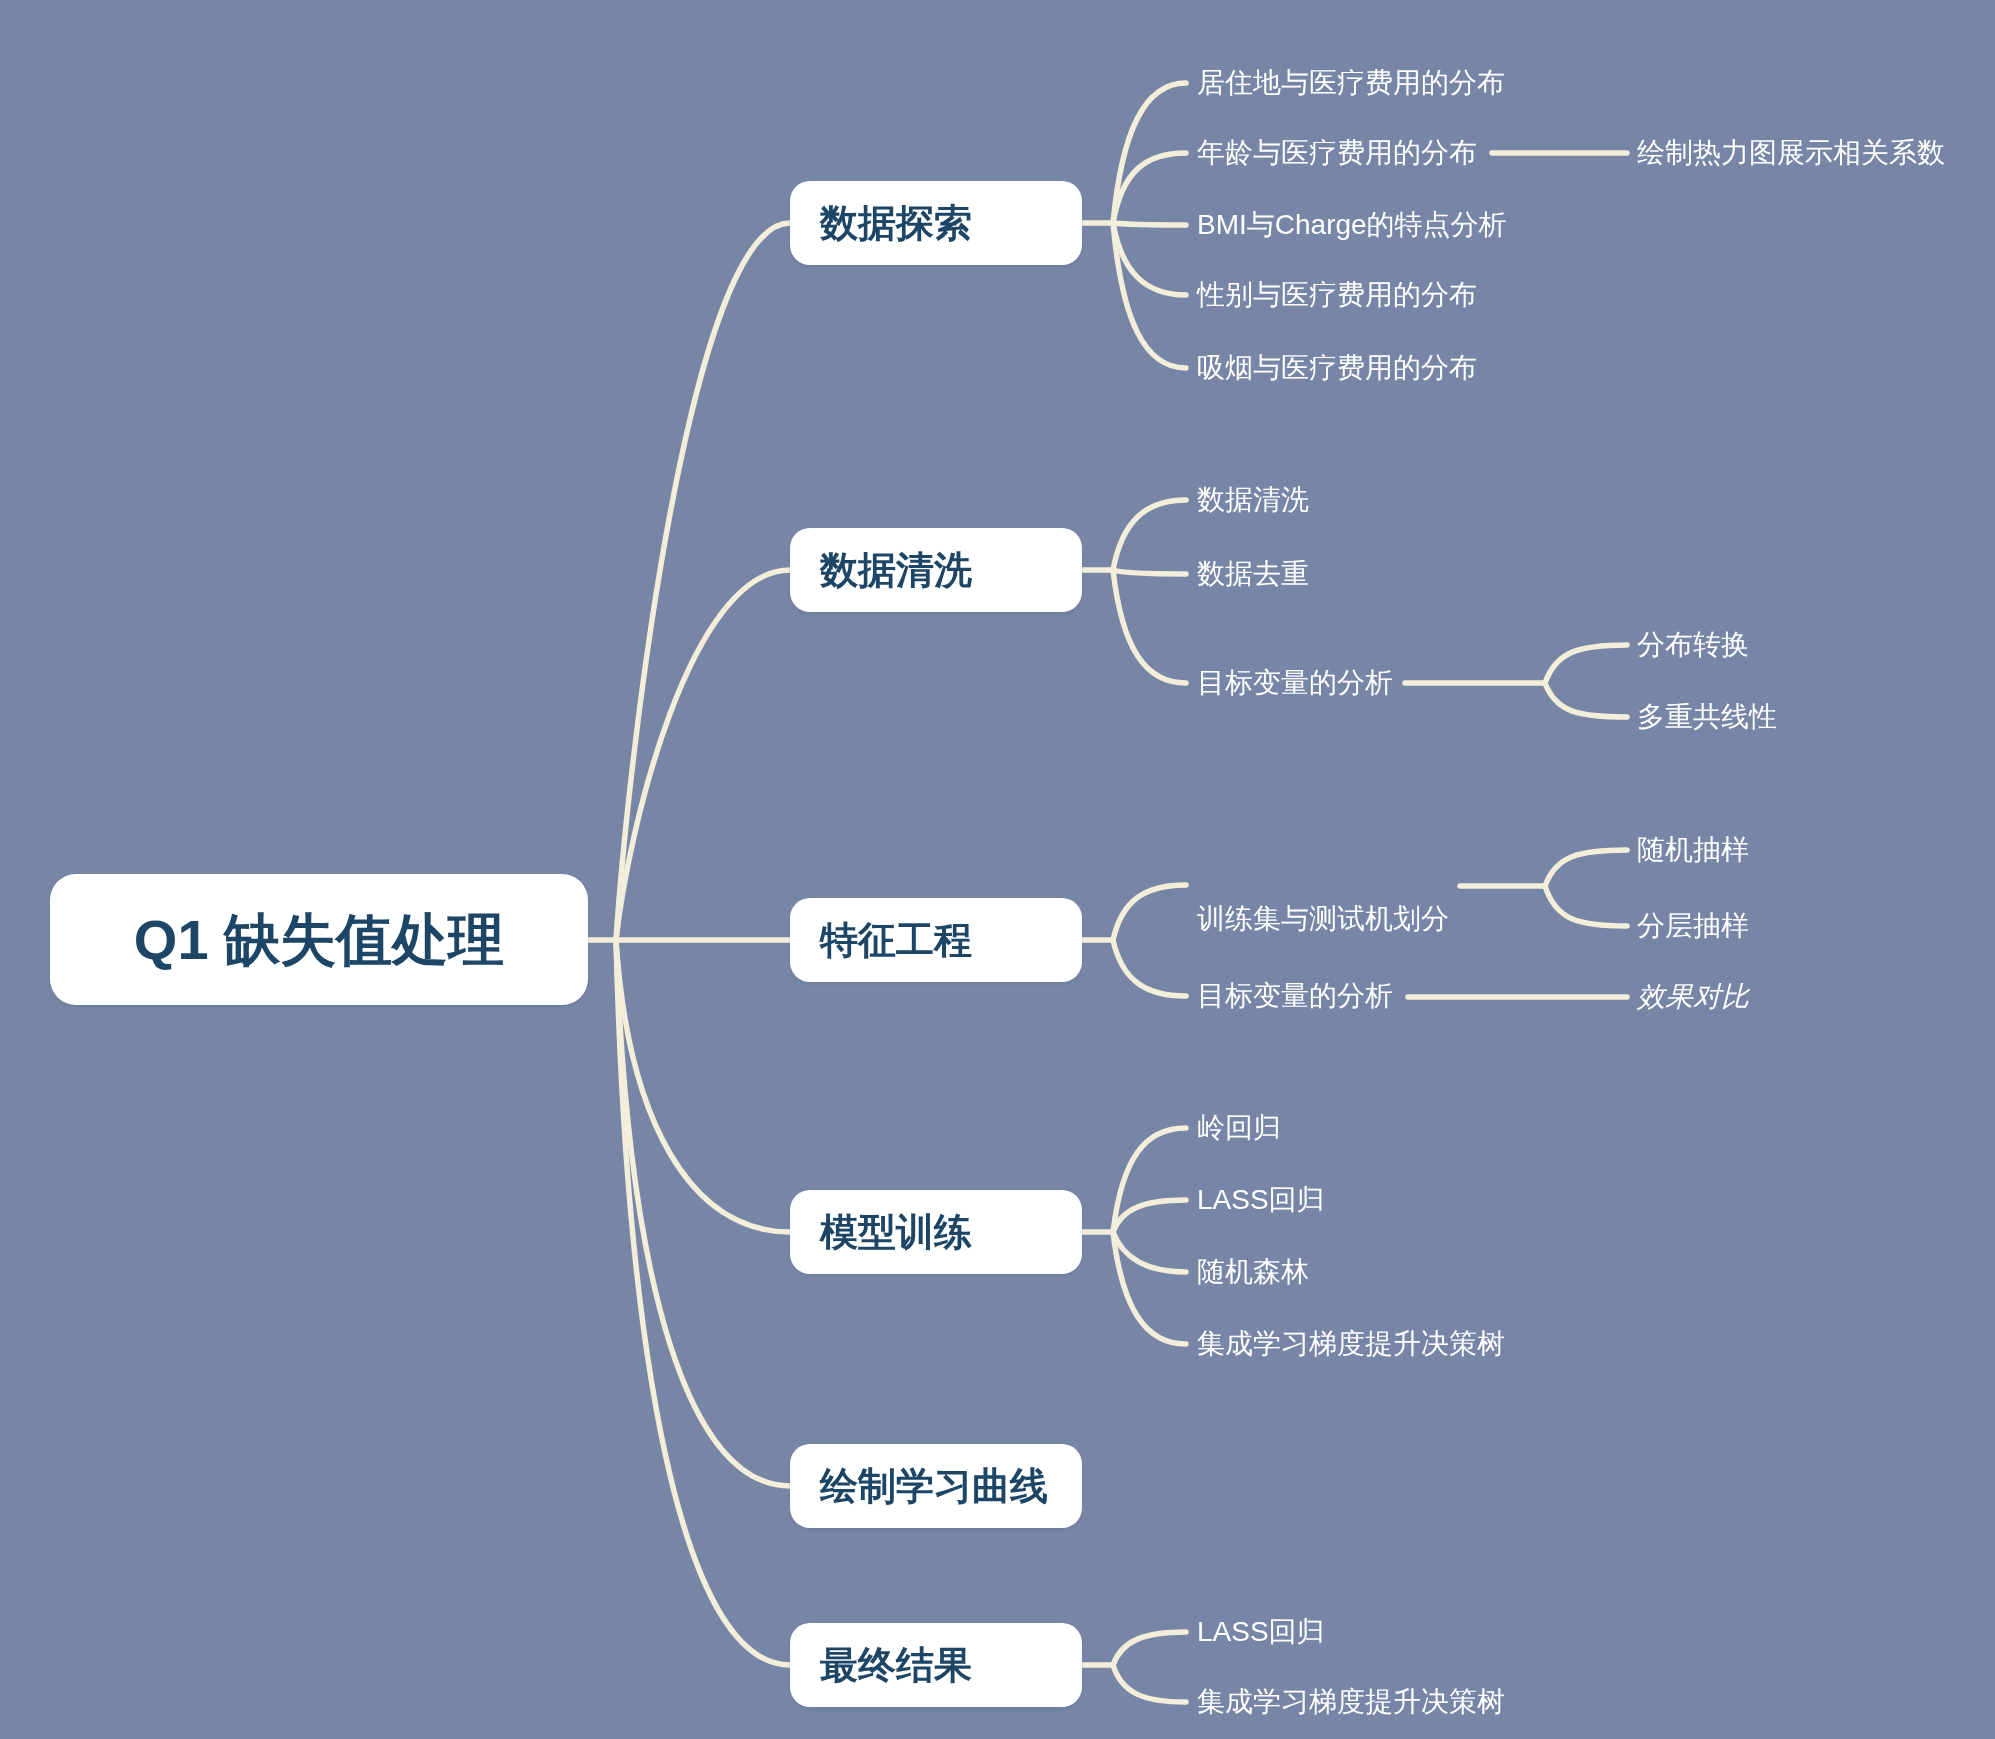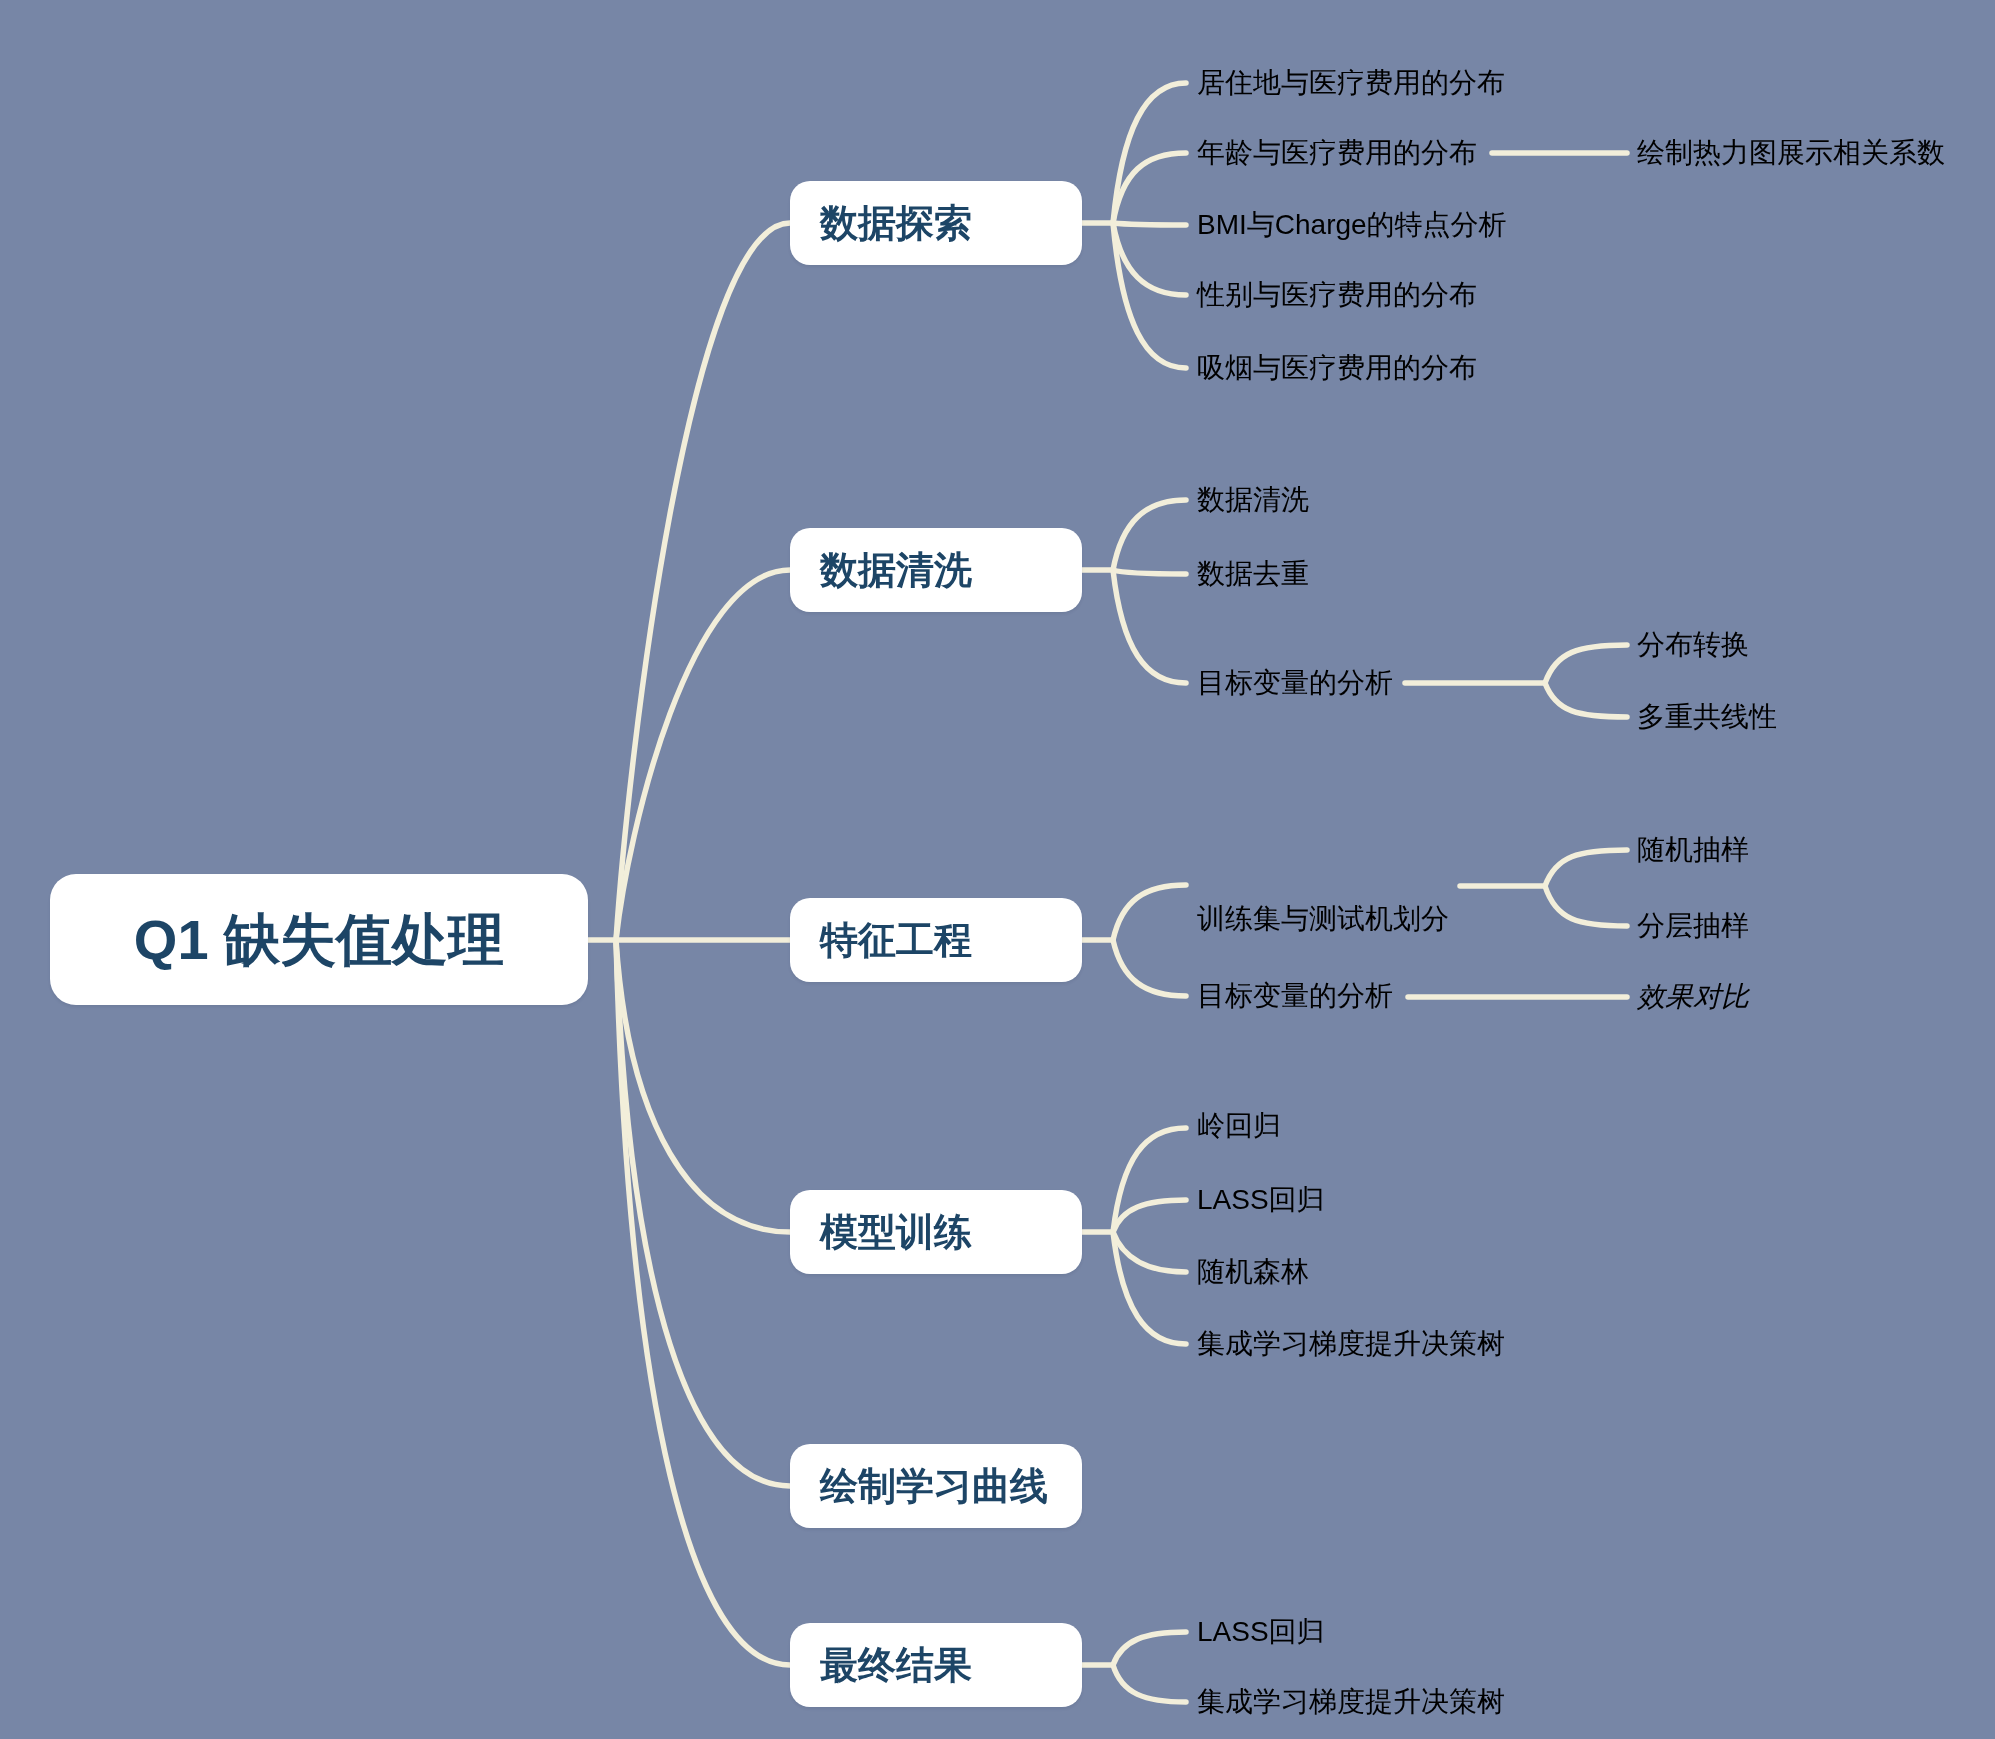--- a/index.html
+++ b/index.html
@@ -27,21 +27,21 @@
     font-size:56px;line-height:131px;text-align:center;
     border-radius:26px;
   }
   .branch-node{
     left:790px;width:292px;height:84px;
     font-size:38px;line-height:84px;
     padding-left:30px;border-radius:20px;
   }
   .leaf{
     position:absolute;
-    color:#000000;
+    color:#ffffff;
     font-size:28px;line-height:42px;height:42px;
     white-space:nowrap;
   }
   .lv2{left:1197px;}
   .lv3{left:1637px;}
 </style>
 </head>
 <body>
 
 <div class="canvas">
@@ -124,21 +124,21 @@
   <div class="leaf lv2" style="top:662px;">目标变量的分析</div>
   <div class="leaf lv3" style="top:624px;">分布转换</div>
   <div class="leaf lv3" style="top:696px;">多重共线性</div>
 
   <div class="leaf lv2" style="top:898px;">训练集与测试机划分</div>
   <div class="leaf lv3" style="top:829px;">随机抽样</div>
   <div class="leaf lv3" style="top:905px;">分层抽样</div>
   <div class="leaf lv2" style="top:975px;">目标变量的分析</div>
   <div class="leaf lv3" style="top:976px;font-style:italic;">效果对比</div>
 
-  <div class="leaf lv2" style="top:1107px;font-family:Liberation Mono, monospace;">岭回归</div>
+  <div class="leaf lv2" style="top:1107px;">岭回归</div>
   <div class="leaf lv2" style="top:1179px;">LASS回归</div>
   <div class="leaf lv2" style="top:1251px;">随机森林</div>
   <div class="leaf lv2" style="top:1323px;">集成学习梯度提升决策树</div>
 
   <div class="leaf lv2" style="top:1611px;">LASS回归</div>
   <div class="leaf lv2" style="top:1681px;">集成学习梯度提升决策树</div>
 
 </div>
 
 </body></html>

